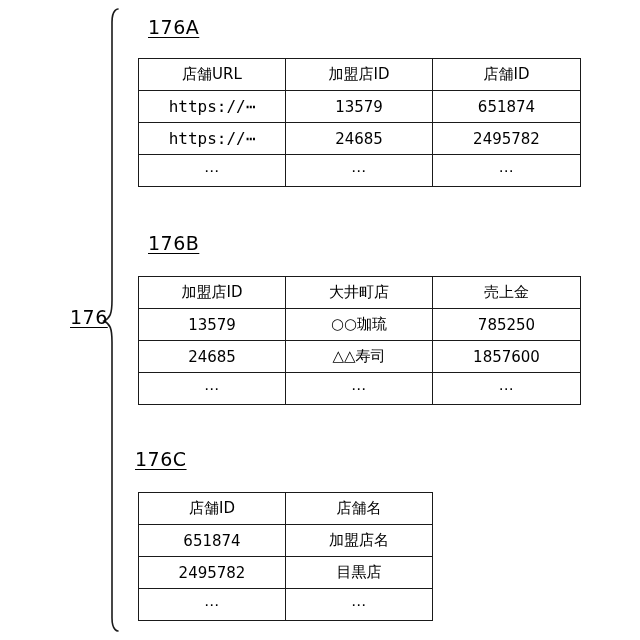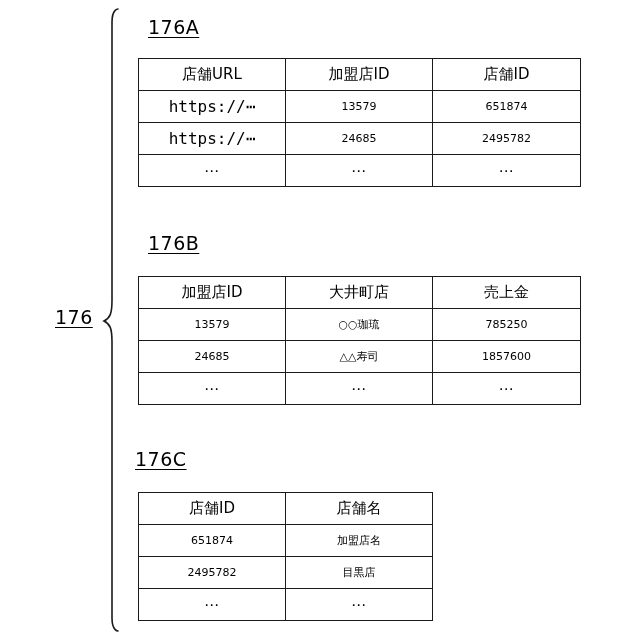--- a/index.html
+++ b/index.html
@@ -27,21 +27,21 @@
   
   .brace-svg {
     position: absolute;
     left: 88px;
     top: 0px;
     width: 40px;
     height: 640px;
   }
   .group-label {
     position: absolute;
-    left: 55px;
+    left: 70px;
     top: 306px;
     font-size: 19px;
     letter-spacing: 0.5px;
     text-decoration: underline;
     text-underline-offset: 3px;
     white-space: nowrap;
     text-align: center;
   }
 
   
@@ -62,21 +62,21 @@
     border-collapse: collapse;
     table-layout: fixed;
     background: #ffffff;
   }
   table.grid td {
     border: 1px solid #1a1a1a;
     text-align: center;
     vertical-align: middle;
     height: 31px;
     padding: 0 2px;
-    font-size: 11px;
+    font-size: 15px;
     font-family: "DejaVu Sans", "Liberation Sans", sans-serif;
     white-space: nowrap;
     overflow: hidden;
   }
   table.grid tr.header-row td {
     font-size: 15px;
   }
   table.grid td.mono {
     font-family: "DejaVu Sans Mono", "Liberation Mono", monospace;
     font-size: 16px;

